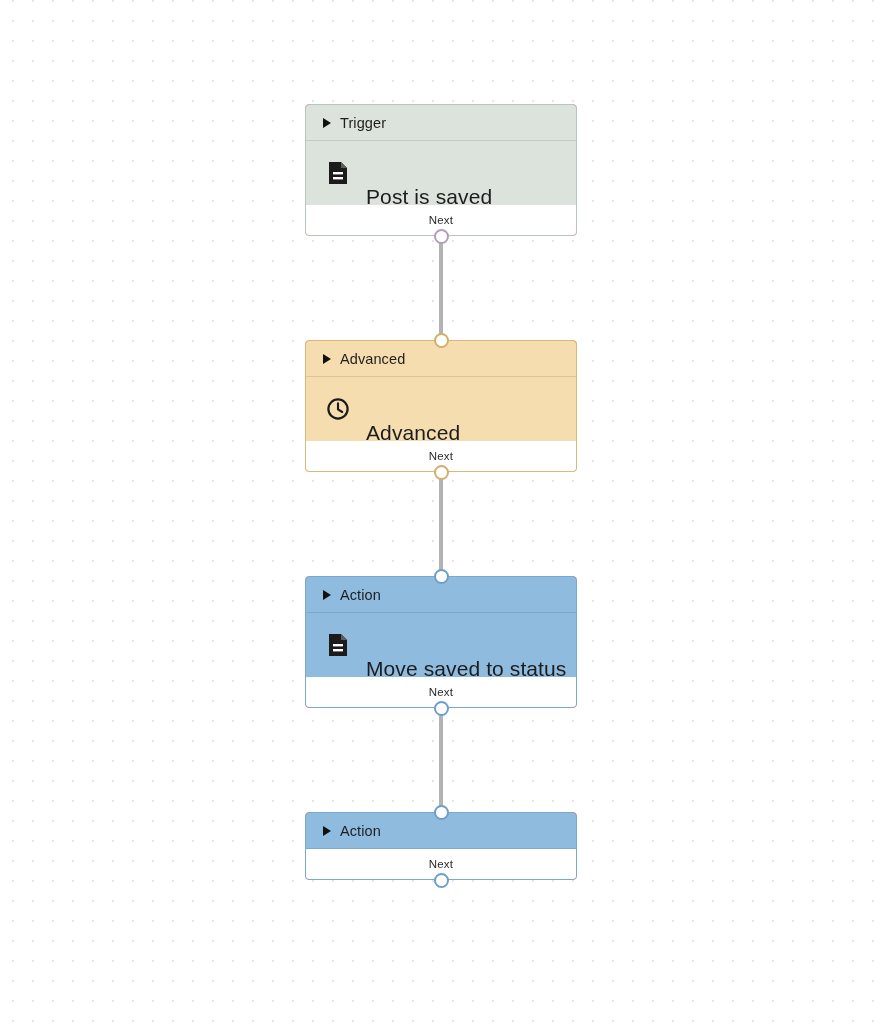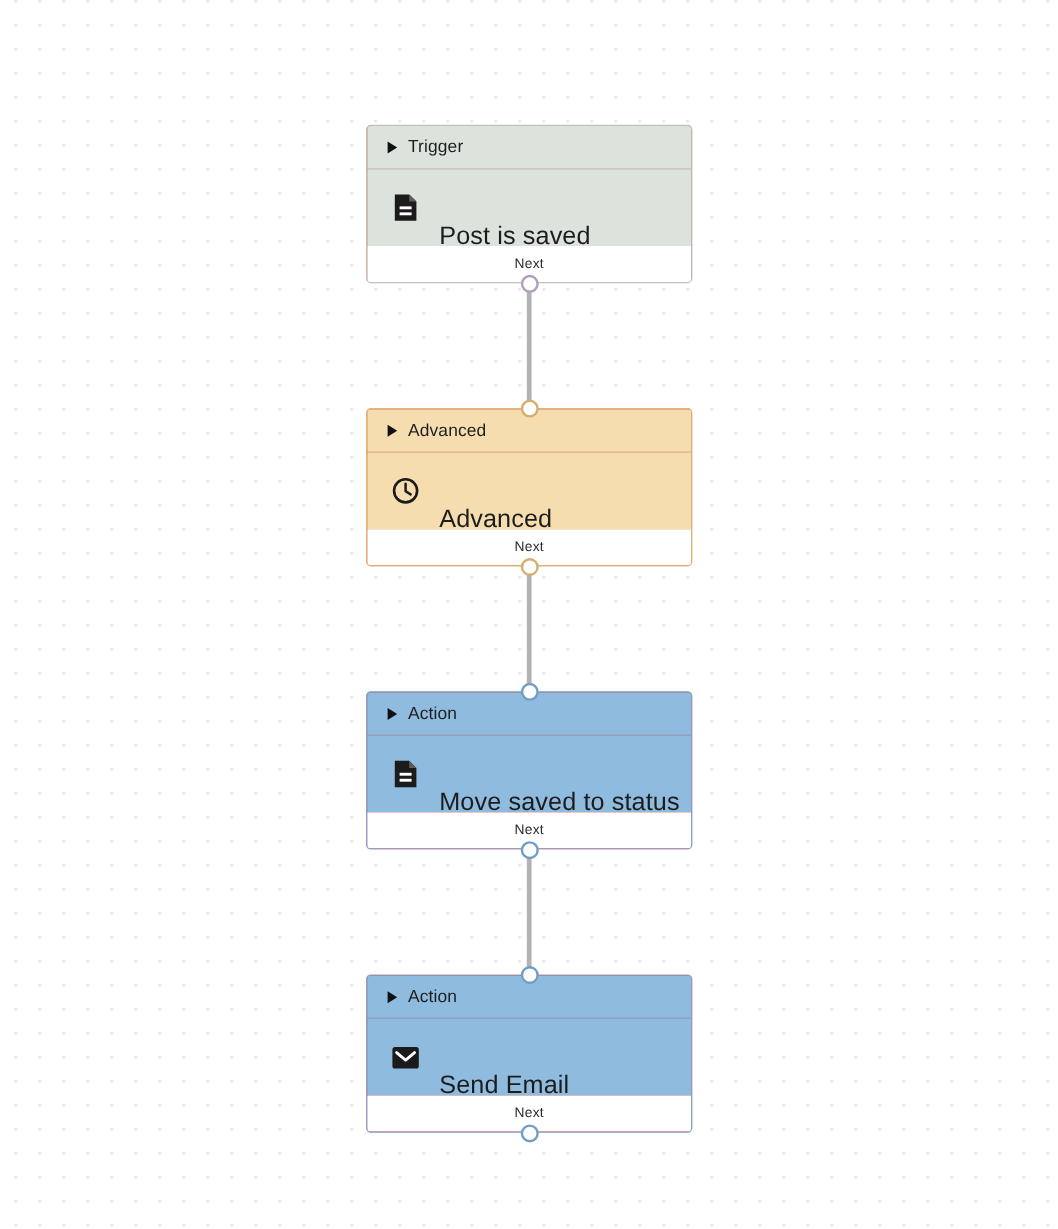--- a/index.html
+++ b/index.html
@@ -240,29 +240,20 @@
       <div class="connector-line" style="height:104px"></div>
     </div>
 
     <div class="node accent-blue">
       <span class="port port-in"></span>
       <div class="node-card">
         <div class="node-header">
           <span class="disclosure"></span>
           <span>Action</span>
         </div>
-        <div class="node-body">
-          <span class="node-icon">
-            <svg width="24" height="21" viewBox="0 0 24 21" aria-hidden="true">
-              <rect x="1" y="1.5" width="22" height="18" rx="2.2" fill="#1b1b1b"></rect>
-              <path d="M4.5 6.2 L12 12.4 L19.5 6.2" fill="none" stroke="#ffffff" stroke-width="2.4" stroke-linecap="round" stroke-linejoin="round"></path>
-            </svg>
-          </span>
-          <span class="node-title">Send Email</span>
-        </div>
         <div class="node-footer">
           <span>Next</span>
         </div>
       </div>
       <span class="port port-out"></span>
     </div>
 
   </div>
 </div>
 

